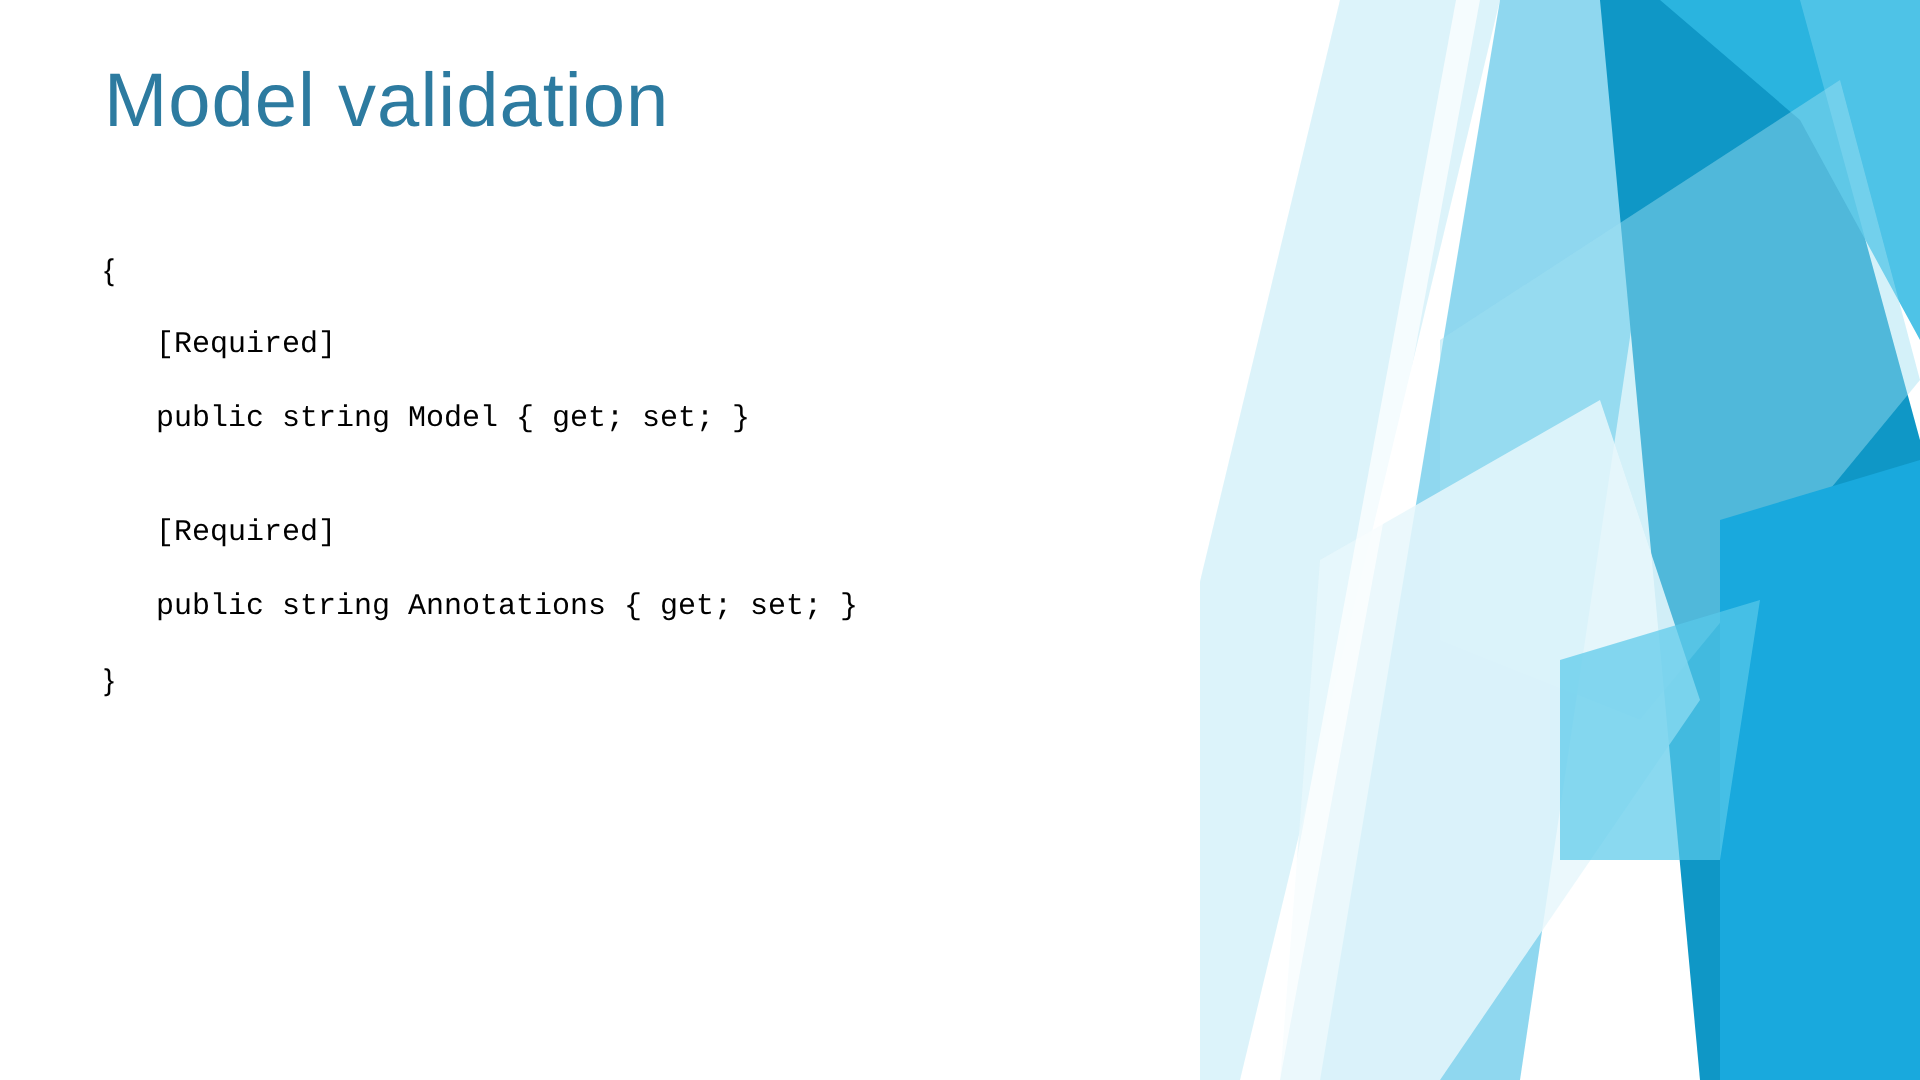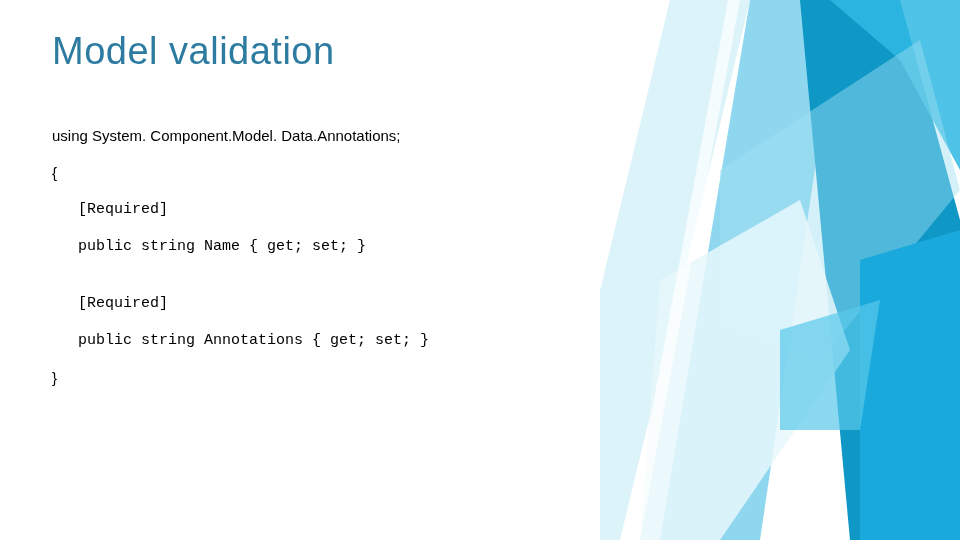--- a/index.html
+++ b/index.html
@@ -87,24 +87,23 @@
       <polygon points="180,330 280,300 260,430 180,430" fill="#59c9ea" opacity="0.7"></polygon>
 
       <polygon points="128,0 140,0 40,540 28,540" fill="#ffffff" opacity="0.7"></polygon>
     </svg>
   </div>
 
   <div class="content">
     <h1 class="title">Model validation</h1>
 
     <div class="code">
-      <div class="line">using System. Component.Model. Data.Annotations;</div>
       <div class="line">{</div>
       <div class="line indent">[Required]</div>
-      <div class="line indent">public string Name { get; set; }</div>
+      <div class="line indent">public string Model { get; set; }</div>
       <div class="gap"></div>
       <div class="line indent">[Required]</div>
       <div class="line indent">public string Annotations { get; set; }</div>
       <div class="line">}</div>
     </div>
   </div>
 
 </div>
 
 </body></html>

